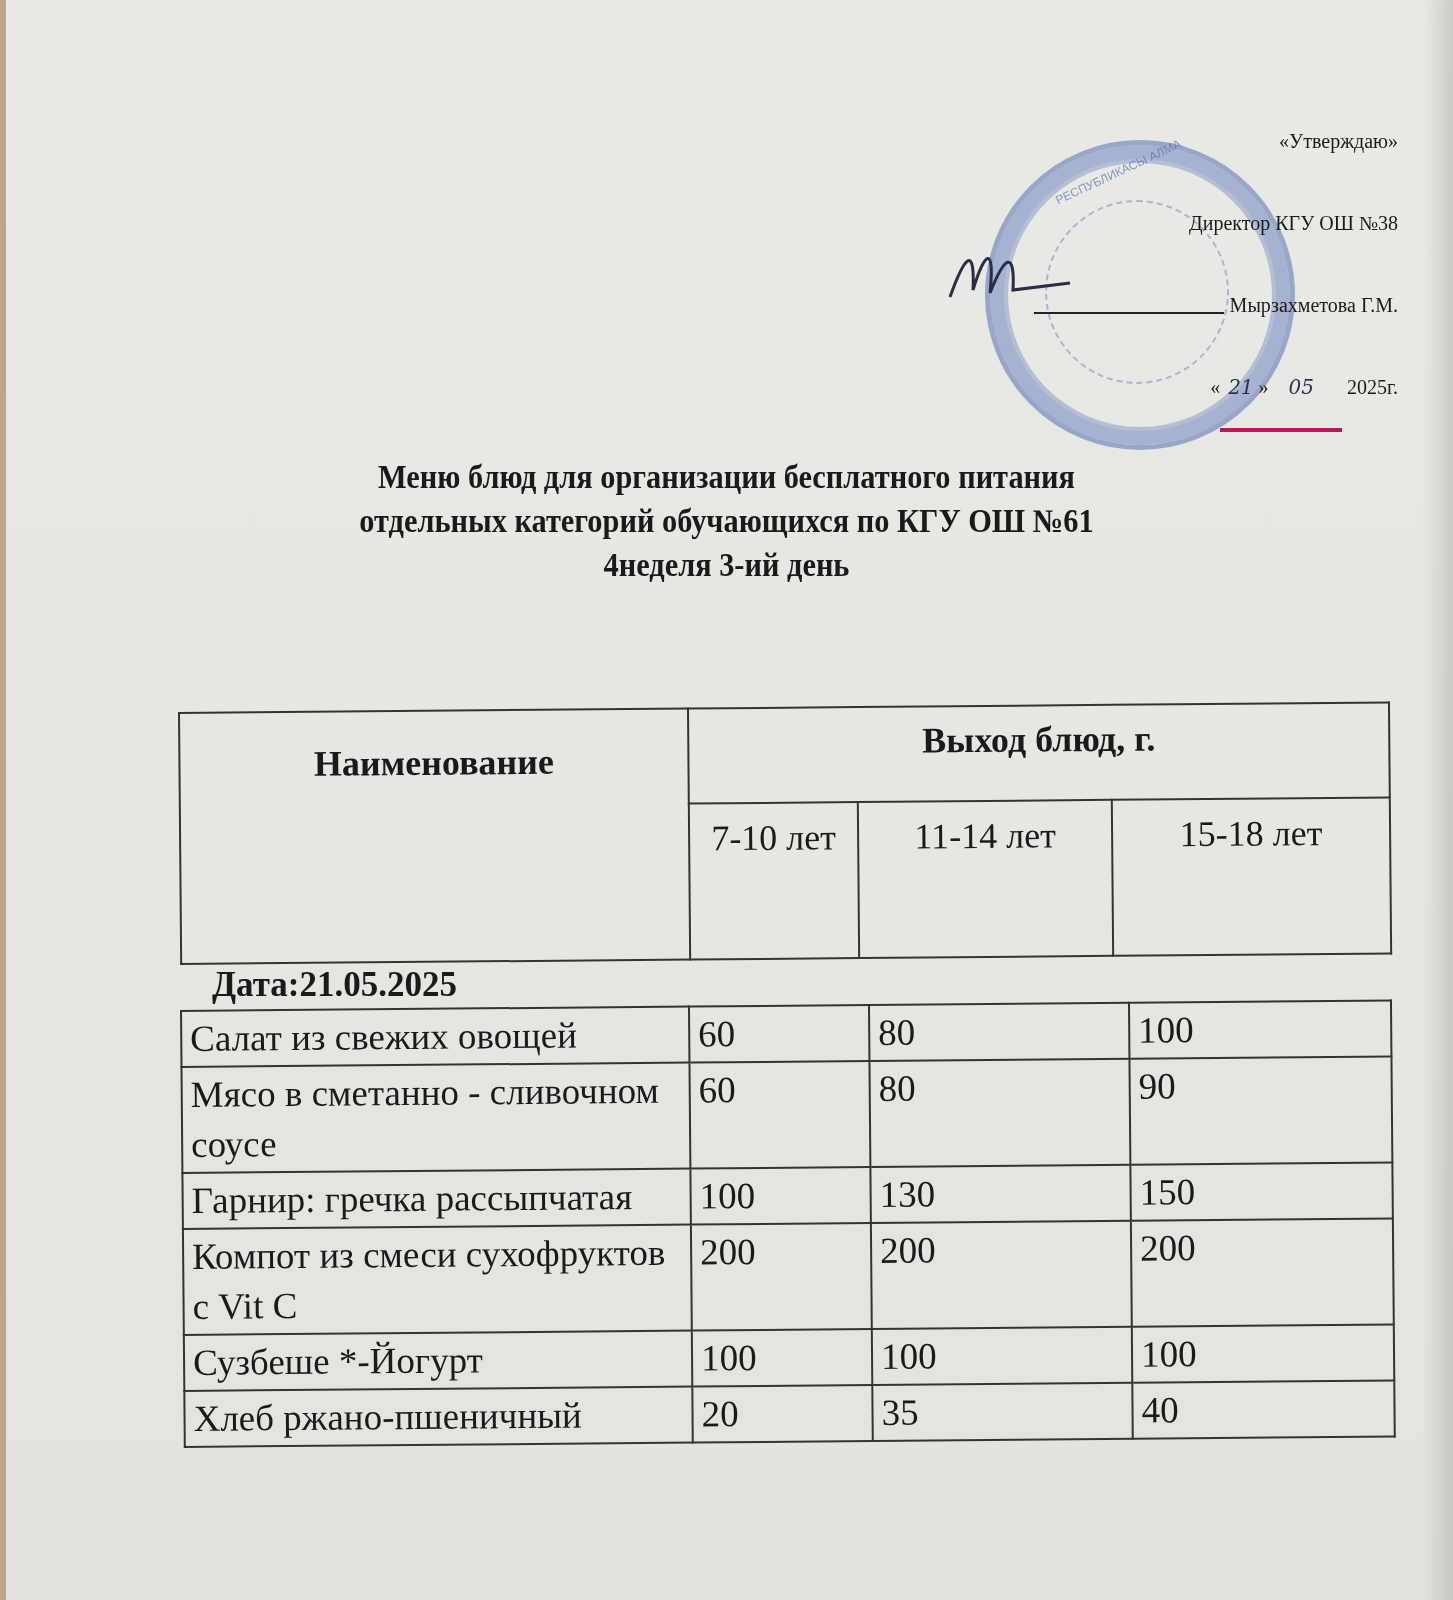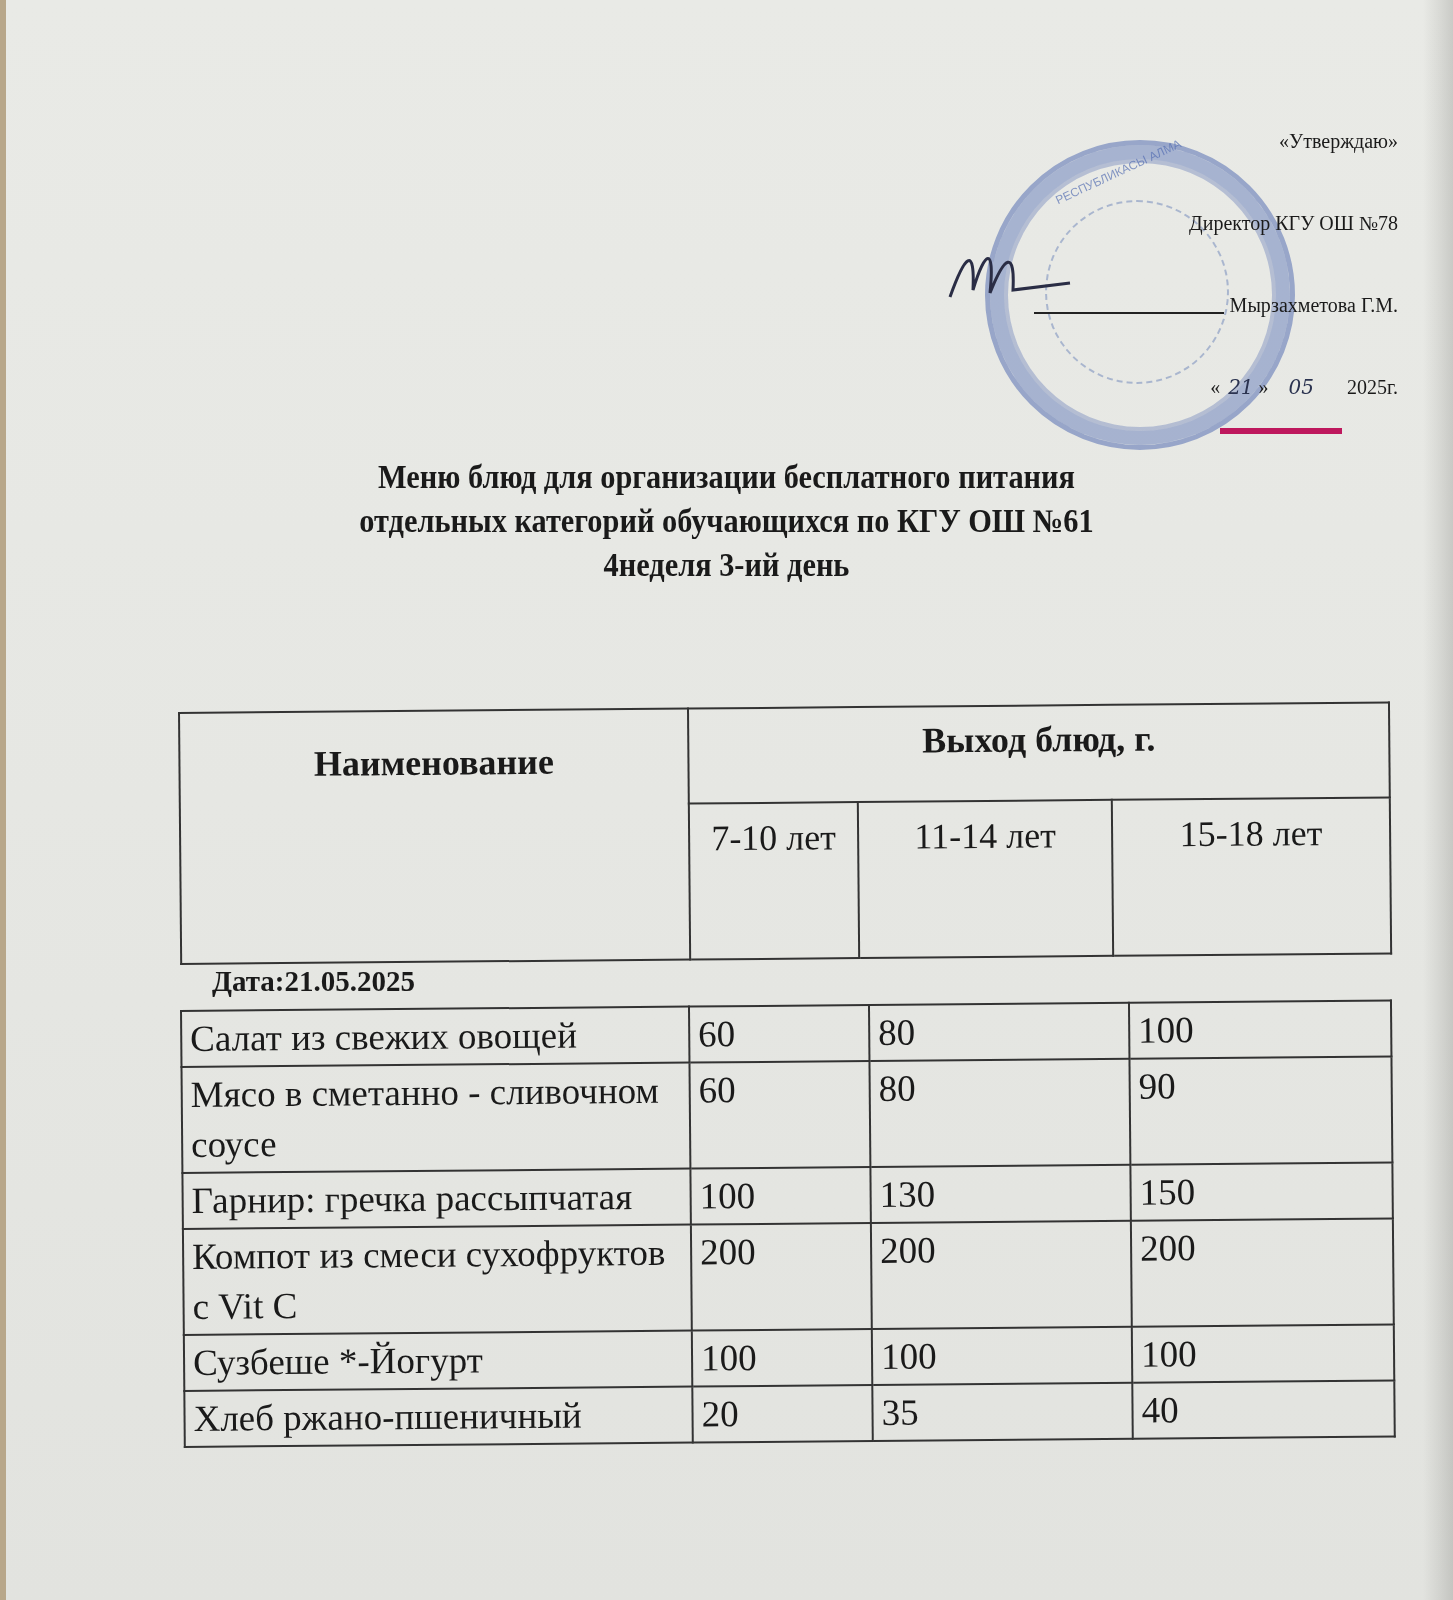--- a/index.html
+++ b/index.html
@@ -10,21 +10,21 @@
       color:#1a1a1a;
       position:relative;
     }
     .left-edge { position:absolute; left:0; top:0; width:6px; height:1600px; background:#b8a78a; }
     .right-edge { position:absolute; right:0; top:0; width:30px; height:1600px;
       background: linear-gradient(90deg, rgba(0,0,0,0) 0%, rgba(60,60,55,0.10) 60%, rgba(60,60,55,0.18) 100%); }
 
     .approve { position:absolute; right:55px; top:100px; text-align:right; font-size:20px; line-height:82px; }
     .approve .line { white-space:nowrap; }
     .sign-underline { display:inline-block; width:190px; border-bottom:2px solid #222; margin-right:6px; vertical-align:-2px; }
-    .date-ul { display:inline-block; border-bottom:6px solid #be185d; padding:0 8px; }
+    .date-ul { display:inline-block; border-bottom:4px solid #be185d; padding:0 8px; }
     .hand { font-family:"DejaVu Serif", serif; font-style:italic; color:#2b3350; }
 
     .stamp {
       position:absolute; left:985px; top:140px; width:300px; height:300px; border-radius:50%;
       border:5px solid rgba(60,90,170,0.55);
       box-shadow: inset 0 0 0 14px rgba(90,120,190,0.20), inset 0 0 0 18px rgba(60,90,170,0.35);
       opacity:0.85;
     }
     .stamp .inner { position:absolute; left:55px; top:55px; width:180px; height:180px; border-radius:50%;
       border:2px dashed rgba(70,100,170,0.45); }
@@ -35,21 +35,21 @@
       font-family:"Liberation Serif", serif; font-weight:bold; font-size:33px; line-height:44px; transform:scaleX(0.92); }
 
     table { border-collapse:collapse; position:absolute; font-family:"Liberation Serif", serif; }
     td, th { border:2px solid #333; vertical-align:top; }
     .head-table { left:178px; top:712px; width:1212px; transform:rotate(-0.5deg); transform-origin:left top; }
     .head-table th { font-weight:bold; font-size:36px; }
     .head-table .name-h { width:505px; height:218px; text-align:center; padding-top:30px; }
     .head-table .group-h { height:60px; text-align:center; padding-top:12px; }
     .head-table .age { font-weight:normal; font-size:36px; text-align:center; height:120px; line-height:66px; }
 
-    .date-label { position:absolute; left:212px; top:965px; font-weight:bold; font-size:29px; }
+    .date-label { position:absolute; left:212px; top:965px; font-weight:bold; font-size:35px; }
 
     .body-table { left:180px; top:1010px; width:1212px; transform:rotate(-0.5deg); transform-origin:left top; }
     .body-table td { font-size:37px; line-height:50px; padding:2px 8px; }
     .body-table td.name { width:490px; }
     .body-table td.v1 { width:162px; }
     .body-table td.v2 { width:242px; }
   </style>
 </head>
 <body>
 
@@ -60,21 +60,21 @@
   <div class="inner"></div>
   <div class="txt">РЕСПУБЛИКАСЫ АЛМА</div>
 </div>
 
 <svg class="signature" viewBox="0 0 130 70">
   <path d="M5 62 C 20 20, 30 10, 28 55 C 40 15, 50 10, 45 58 C 60 20, 70 15, 68 55 L 125 48" fill="none" stroke="#2a2d45" stroke-width="3"></path>
 </svg>
 
 <div class="approve">
   <div class="line">«Утверждаю»</div>
-  <div class="line">Директор  КГУ ОШ №78</div>
+  <div class="line">Директор  КГУ ОШ №38</div>
   <div class="line">
     <span class="sign-underline"></span><span>Мырзахметова Г.М.</span>
   </div>
   <div class="line">
     <span>«</span><span class="date-ul"><span class="hand">21</span> <span>»</span> &nbsp;&nbsp; <span class="hand">05</span>&nbsp;&nbsp;&nbsp;&nbsp;</span> <span>2025г.</span>
   </div>
 </div>
 
 <div class="title">
   <div>Меню блюд для организации бесплатного питания</div>

